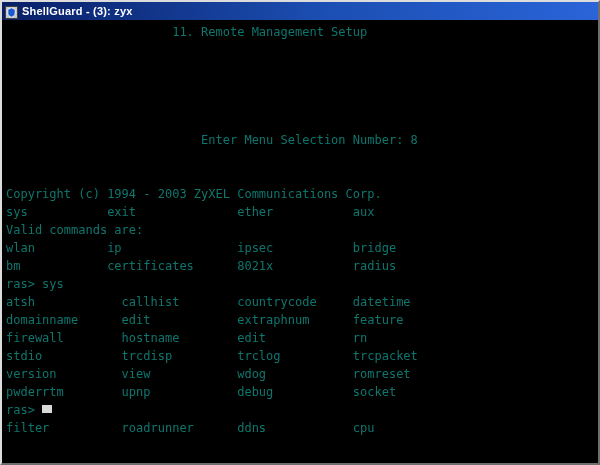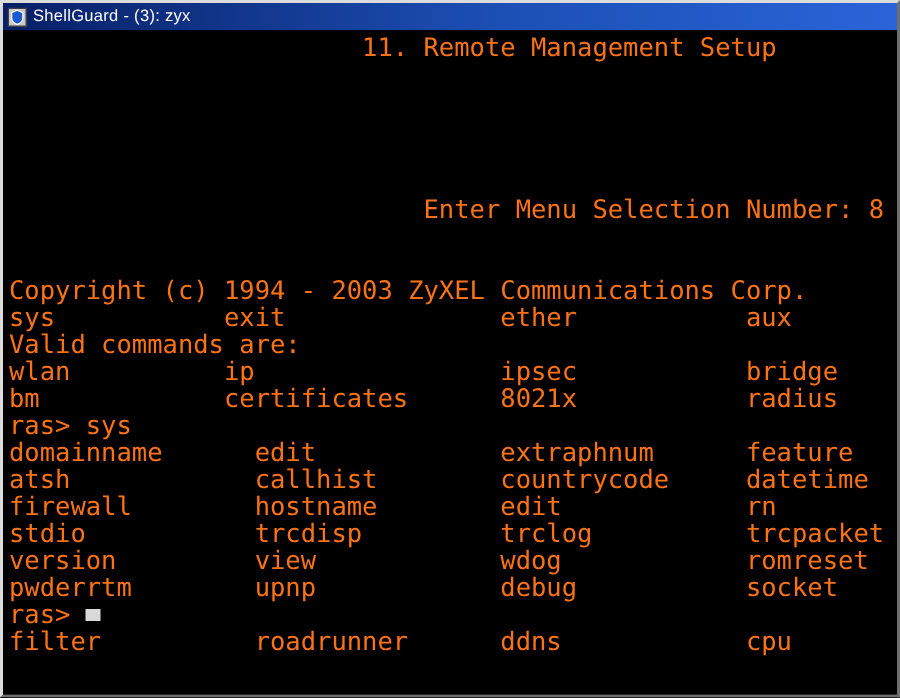--- a/index.html
+++ b/index.html
@@ -10,29 +10,29 @@
     display:flex; flex-direction:column;
     overflow:hidden;
   }
   .title-bar {
     flex:0 0 18px; height:18px;
     background:linear-gradient(to right,#081f66 0%,#1c4fb4 55%,#2a64d8 100%);
     display:flex; align-items:center; gap:4px; padding:0 3px;
   }
   .app-icon { width:13px; height:13px; display:inline-block; flex:0 0 13px; }
   .title-text {
-    color:#ffffff; font-size:11px; font-weight:normal;
+    color:#ffffff; font-size:11px; font-weight:bold;
     font-family:"Liberation Sans", sans-serif;
     white-space:nowrap; letter-spacing:0.2px;
   }
   .terminal {
-    flex:1; background:#000000; color:#f97316;
+    flex:1; background:#000000; color:#0f766e;
     padding:3px 0 0 4px; overflow:hidden;
     font-family:"DejaVu Sans Mono","Liberation Mono",monospace;
-    font-size:17px; line-height:18px;
+    font-size:12px; line-height:18px;
   }
   .term-line { white-space:pre; min-height:18px; height:18px; }
   .cursor {
     display:inline-block; width:10px; height:8px;
     background:#d9d9d9; margin-bottom:1px;
     animation:blink 1s steps(1) infinite;
   }
   @keyframes blink { 0%,60%{opacity:1} 61%,100%{opacity:0} }
 </style>
 </head>
@@ -58,22 +58,22 @@
     <div class="term-line"></div>
     <div class="term-line">                           Enter Menu Selection Number: 8</div>
     <div class="term-line"></div>
     <div class="term-line"></div>
     <div class="term-line">Copyright (c) 1994 - 2003 ZyXEL Communications Corp.</div>
     <div class="term-line">sys           exit              ether           aux</div>
     <div class="term-line">Valid commands are:</div>
     <div class="term-line">wlan          ip                ipsec           bridge</div>
     <div class="term-line">bm            certificates      8021x           radius</div>
     <div class="term-line">ras&gt; sys</div>
+    <div class="term-line">atsh            callhist        countrycode     datetime</div>
     <div class="term-line">domainname      edit            extraphnum      feature</div>
-    <div class="term-line">atsh            callhist        countrycode     datetime</div>
     <div class="term-line">firewall        hostname        edit            rn</div>
     <div class="term-line">stdio           trcdisp         trclog          trcpacket</div>
     <div class="term-line">version         view            wdog            romreset</div>
     <div class="term-line">pwderrtm        upnp            debug           socket</div>
     <div class="term-line"><span>ras&gt; </span><span class="cursor"></span></div>
     <div class="term-line">filter          roadrunner      ddns            cpu</div>
   </div>
 </div>
 
 </body></html>

